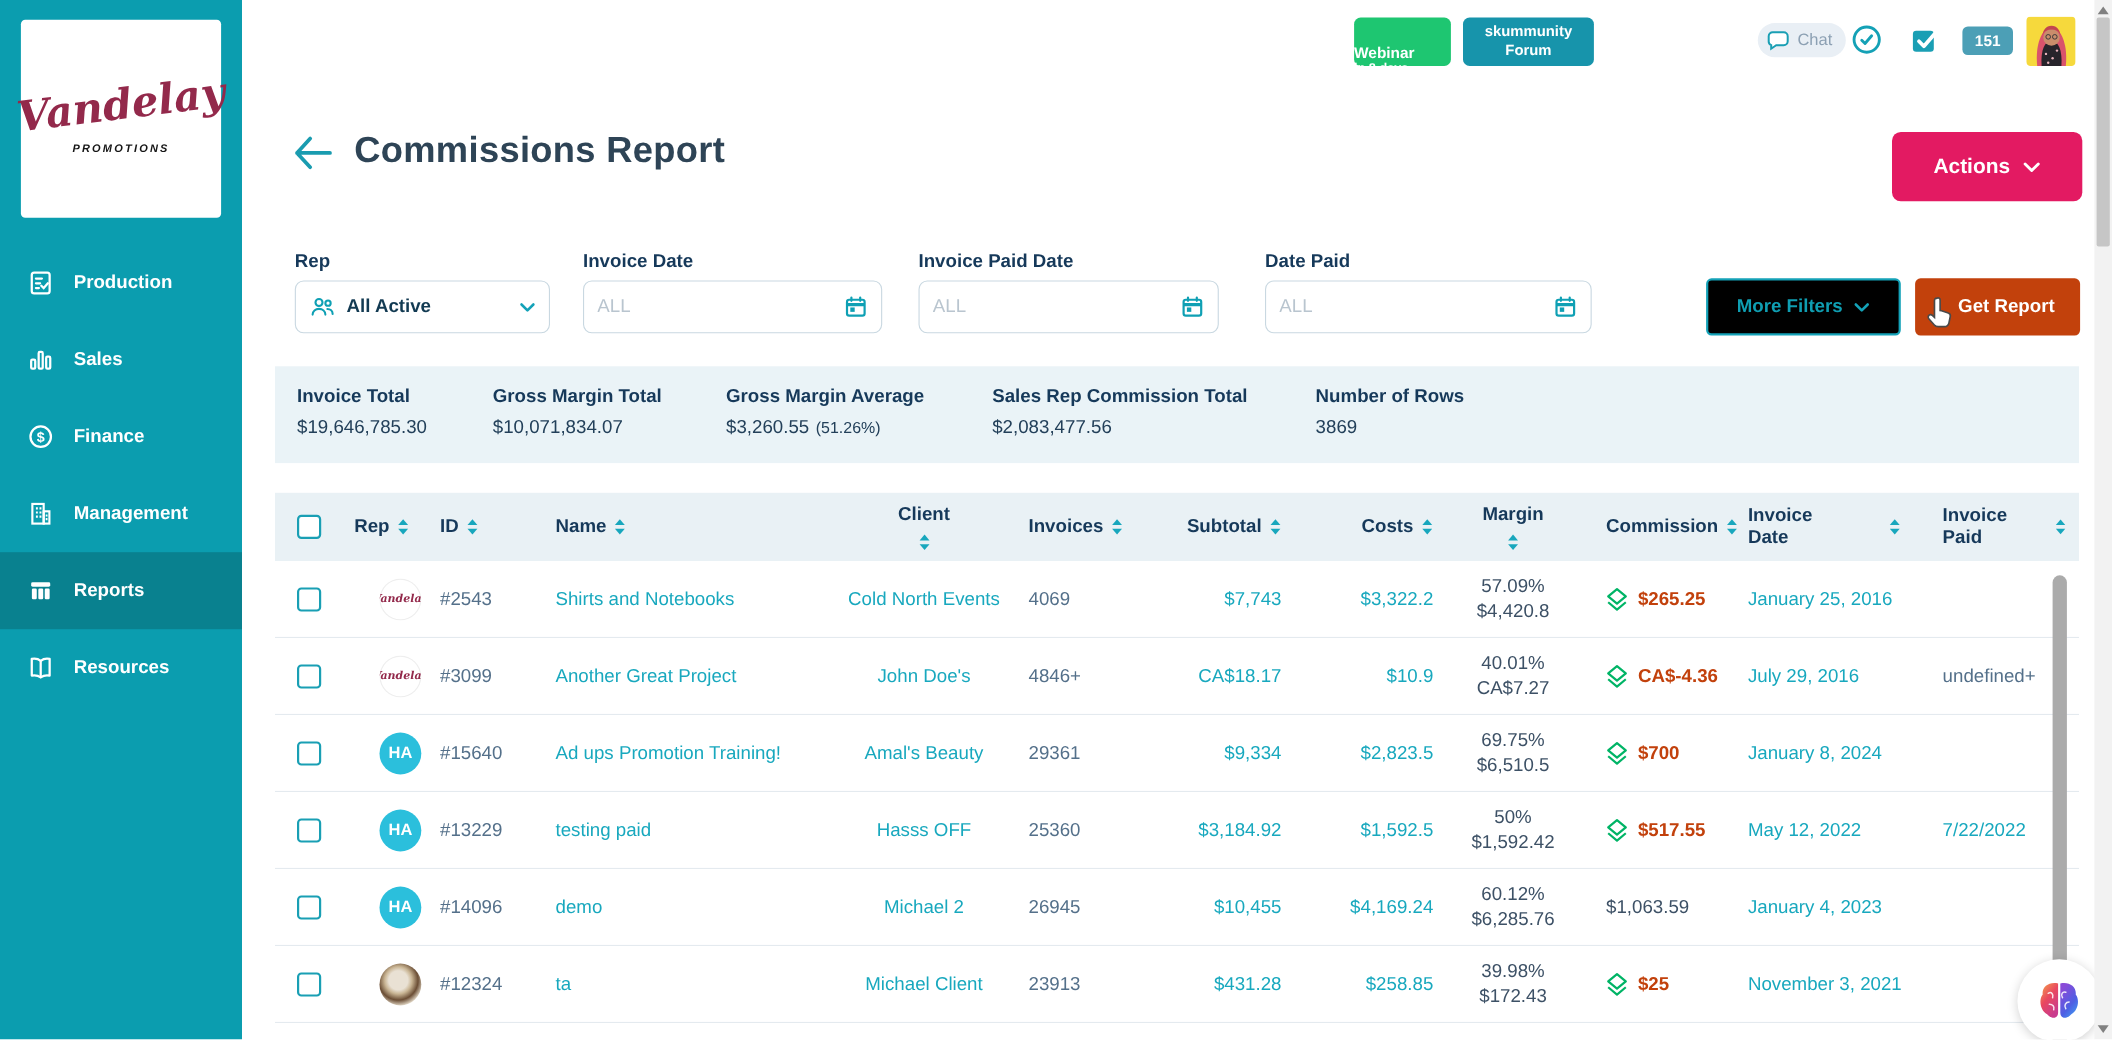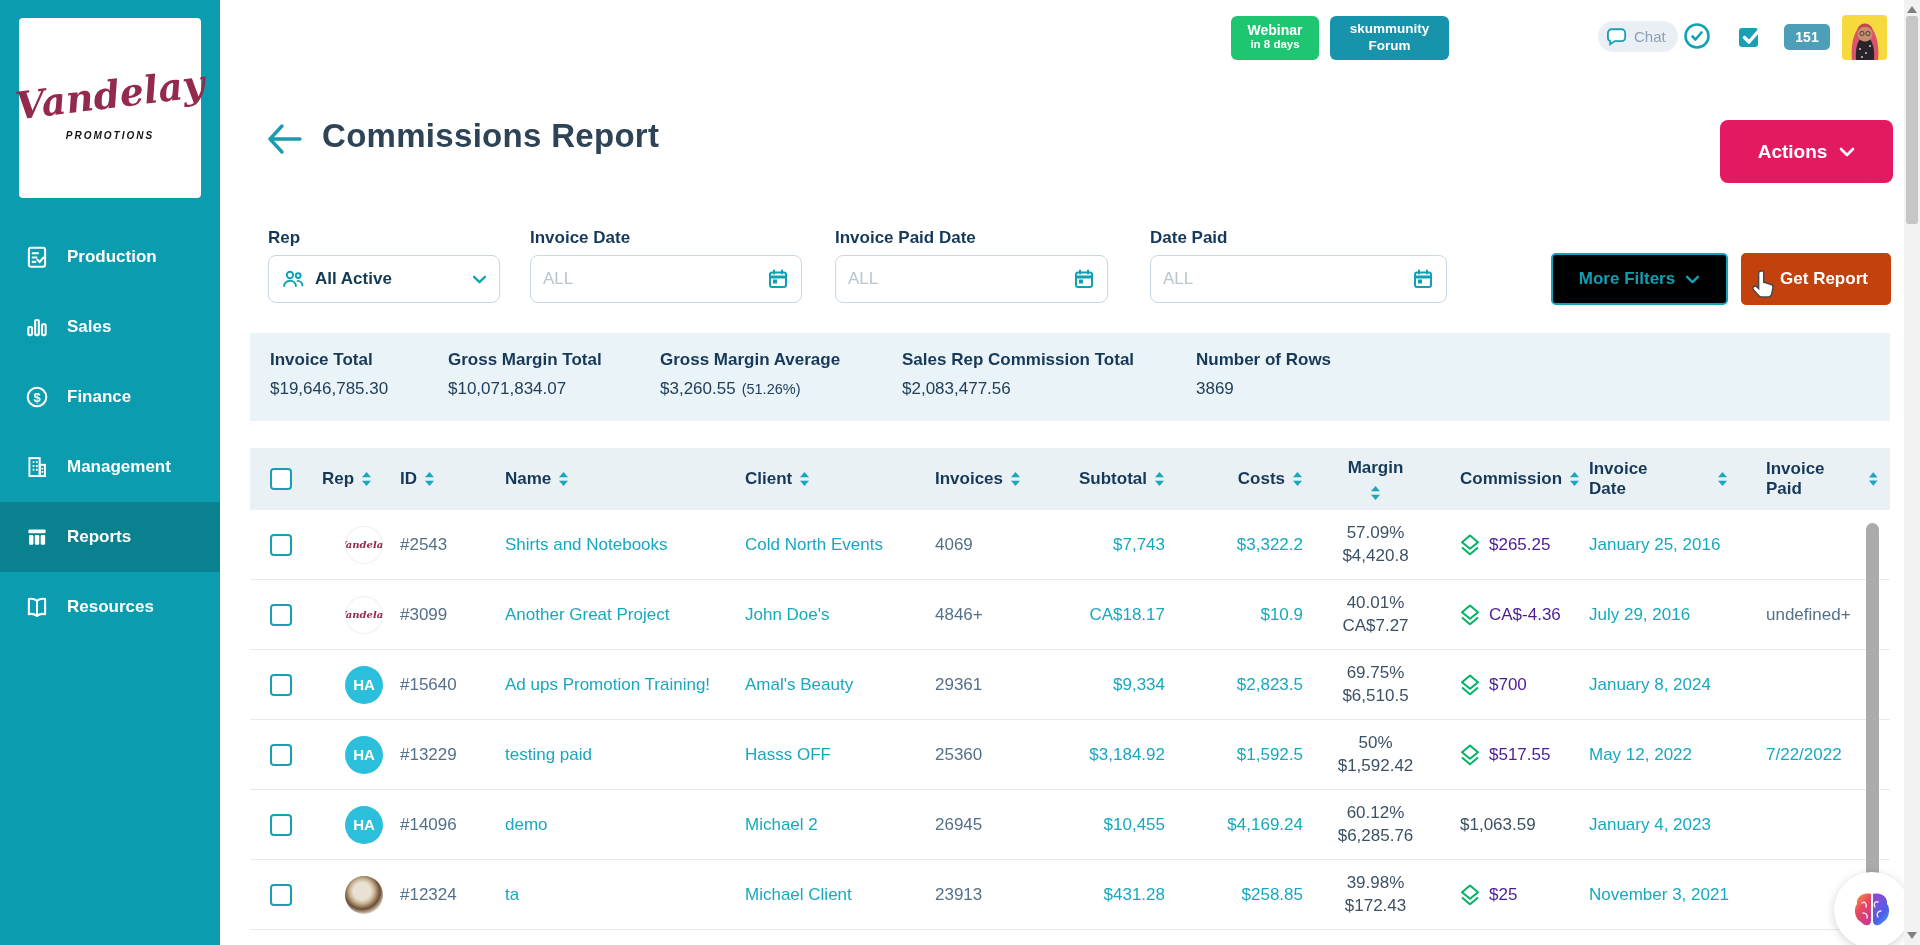--- a/index.html
+++ b/index.html
@@ -20,21 +20,21 @@
   .nav-item.active { background:#09818F; }
   .nav-item svg { width:26px; height:26px; flex:none; }
 
   
   .topbar { position:absolute; left:220px; top:0; width:1684px; height:75px; background:#fff; }
   .search { position:absolute; left:20px; top:16px; width:972px; height:42px; border:1px solid #DCE3EA;
             border-radius:8px; display:flex; align-items:center; padding:0 14px; gap:10px; background:#fff; }
   .search input { border:none; outline:none; flex:1; font-size:17px; color:#33475B; font-family:inherit; background:transparent; }
   .search input::placeholder { color:#9FAFBC; }
   .btn-webinar { position:absolute; left:1011px; top:16px; width:88px; height:44px; background:#1EC671;
-                 border-radius:6px; color:#fff; text-align:center; cursor:pointer; padding-top:6px; }
+                 border-radius:6px; color:#fff; cursor:pointer; padding-top:24px; }
   .btn-webinar .l1 { font-weight:bold; font-size:14px; }
   .btn-webinar .l2 { font-size:11.5px; font-weight:bold; }
   .btn-forum { position:absolute; left:1110px; top:16px; width:119px; height:44px; background:#1794AB;
                border-radius:6px; color:#fff; text-align:center; cursor:pointer; padding-top:5px;
                font-weight:bold; font-size:13.5px; line-height:1.25; }
   .chat-pill { position:absolute; left:1378px; top:21px; height:31px; padding:0 12px 0 8px; background:#E9EFF5;
                border-radius:16px; display:flex; align-items:center; gap:6px; cursor:pointer;
                color:#8CA0B3; font-size:15px; }
   .icon-btn { position:absolute; top:22px; cursor:pointer; }
   .badge { position:absolute; left:1564px; top:24px; width:46px; height:26px; background:#4C9FB6; border-radius:5px;
@@ -73,39 +73,39 @@
   .sum-extra { font-size:14.5px; margin-left:6px; }
   .sum-extra:empty { display:none; }
 
   
   .table { position:absolute; left:30px; top:373px; width:1640px; }
   .thead { height:62px; background:#E9F1F5; display:flex; align-items:center; font-weight:bold; font-size:17px; color:#16395A; }
   .trow  { height:70px; display:flex; align-items:center; border-bottom:1px solid #E4EAEF; font-size:17px; }
   .cell { display:flex; align-items:center; }
   .col-sel{width:62px; padding-left:20px;} .col-rep{width:80px; padding-left:33px;}
   .col-id{width:106px; padding-left:8px;}  .col-name{width:247px; padding-left:7px;}
-  .col-client{width:190px;}                .col-inv{width:108px;}
+  .col-client{width:190px;flex-direction:column;}                .col-inv{width:108px;}
   .col-sub{width:140px; justify-content:flex-end; padding-right:18px;}
   .col-cost{width:130px; justify-content:flex-end; padding-right:10px;}
   .col-margin{width:125px; justify-content:center;flex-direction:column;}
   .col-comm{width:145px; padding-left:22px; gap:9px;}
   .col-idate{width:159px; padding-left:6px;}
   .col-ipaid{width:136px; padding-left:24px;}
   .hcell { gap:7px; cursor:pointer; }
   .hcell.two-line { justify-content:space-between; padding-right:14px; line-height:1.2; }
   .checkbox { width:22px; height:22px; border:2px solid #199FB4; border-radius:4px; background:#fff; display:inline-block; cursor:pointer; }
   .avatar { width:38px; height:38px; border-radius:50%; display:flex; align-items:center; justify-content:center; cursor:pointer; flex:none; overflow:hidden; }
   .avatar-initials { background:#2BBFDC; color:#fff; font-weight:bold; font-size:15px; }
   .avatar-vandelay { background:#fff; box-shadow:0 0 0 1px #EEE inset; color:#93294B;
                      font-family:"DejaVu Serif",serif; font-style:italic; font-weight:bold; font-size:10px; }
   .avatar-photo2 { background:radial-gradient(circle at 45% 40%, #E9E1D4 0 28%, #C9B594 40%, #6B4E35 58%, #DCD1BF 74%, #EFEBE3 100%); }
   .link { color:#18A8BE; cursor:pointer; text-decoration:none; }
   .txt-muted { color:#54708A; }
   .margin-wrap { text-align:center; color:#3D5166; line-height:1.3; }
-  .comm-green { color:#4c1d95; }
+  .comm-green { color:#c2410c;font-weight:bold; }
   .comm-dark { color:#3D5166; }
   .ipaid-muted { color:#54708A; }
 
   
   .page-scrollbar { position:absolute; right:0; top:0; width:16px; height:945px; background:#F2F2F2; }
   .sb-arrow-up { position:absolute; top:6px; left:3px; width:0; height:0;
                  border-left:5px solid transparent; border-right:5px solid transparent; border-bottom:7px solid #808080; }
   .sb-arrow-down { position:absolute; bottom:6px; left:3px; width:0; height:0;
                  border-left:5px solid transparent; border-right:5px solid transparent; border-top:7px solid #808080; }
   .sb-thumb { position:absolute; top:16px; left:2px; width:12px; height:208px; background:#C6C6C6; border-radius:2px; }

